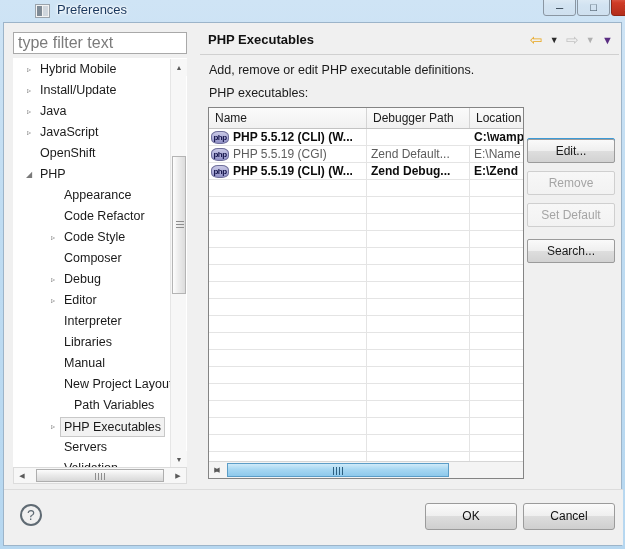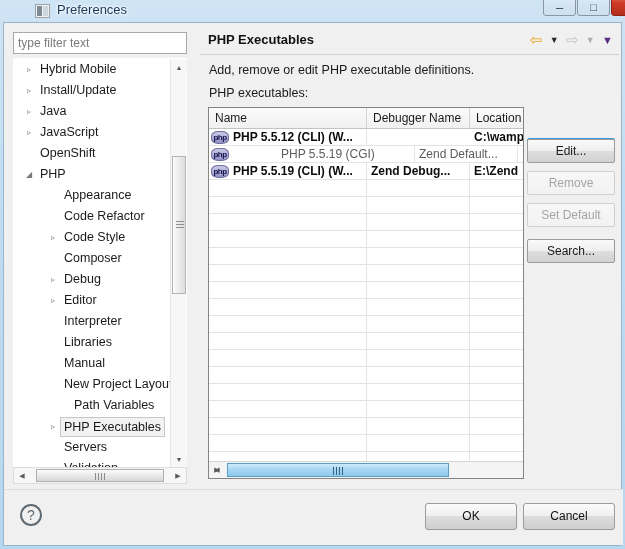--- a/index.html
+++ b/index.html
@@ -68,21 +68,21 @@
     border: 1px solid #9cb4c9;
   }
 
   
   #left-panel {
     position: absolute; left: 4px; top: 4px; width: 185px; height: 458px;
   }
   #filter-input {
     position: absolute; left: 5px; top: 5px; width: 174px; height: 20px;
     border: 1px solid #a9a9a9; background: #fff;
-    font-family: "Liberation Sans", sans-serif; font-size: 12px;
+    font-family: "Liberation Sans", sans-serif; font-size: 16px;
     padding: 10px 4px; color: #be185d;
   }
   #filter-input::placeholder { color: #7b7b7b; opacity: 1; }
 
   #tree-wrap {
     position: absolute; left: 5px; top: 31px; width: 174px; height: 424px;
     background: #fff; border: 1px solid #fff;
   }
   #tree {
     position: absolute; left: 0; top: 0; width: 158px; height: 409px;
@@ -211,21 +211,21 @@
   .cell {
     position: absolute; top: 0; height: 17px;
     font-size: 12px; white-space: nowrap; overflow: hidden;
     border-right: 1px solid #e4e4e4;
     padding-left: 4px;
   }
   .c0 { left: 0;   width: 158px; padding-left: 24px; }
   .c1 { left: 158px; width: 103px; }
   .c2 { left: 261px; width: 55px; border-right: none; }
   .bold .cell { font-weight: bold; color: #0c0c0c; }
-  .dim .cell { color: #5c5c5c; margin-left: 48px; }
+  .dim .cell { color: #5c5c5c; }
   .php-ico {
     position: absolute; left: 2px; top: 2px; width: 18px; height: 13px;
     background: linear-gradient(180deg,#c9c9e6 0%,#aaaad6 60%,#8e8ec4 100%);
     border: 1px solid #6f6f9c;
     border-radius: 7px/5px;
     font-size: 8px; font-weight: bold; color: #13134a;
     text-align: center; line-height: 11px; letter-spacing: -0.5px;
     font-family: "Liberation Sans", sans-serif;
   }
   .erow { height: 17px; border-bottom: 1px solid #e4e4e4; position: relative; }
@@ -419,21 +419,21 @@
           <span class="nav-ico caret-purple">▼</span>
         </div>
       </div>
 
       <div id="desc">Add, remove or edit PHP executable definitions.</div>
       <div id="list-label">PHP executables:</div>
 
       <div id="table-box">
         <div id="thead">
           <div class="th" id="th-0">Name</div>
-          <div class="th" id="th-1">Debugger Name</div>
+          <div class="th" id="th-1">Debugger Path</div>
           <div class="th" id="th-2">Location</div>
         </div>
 
         <div id="tbody">
             <div class="trow bold">
               <span class="php-ico">php</span>
               <span class="cell c0">PHP 5.5.12 (CLI) (W...</span>
               <span class="cell c2">C:\wamp</span>
             </div>
             <div class="trow dim">

